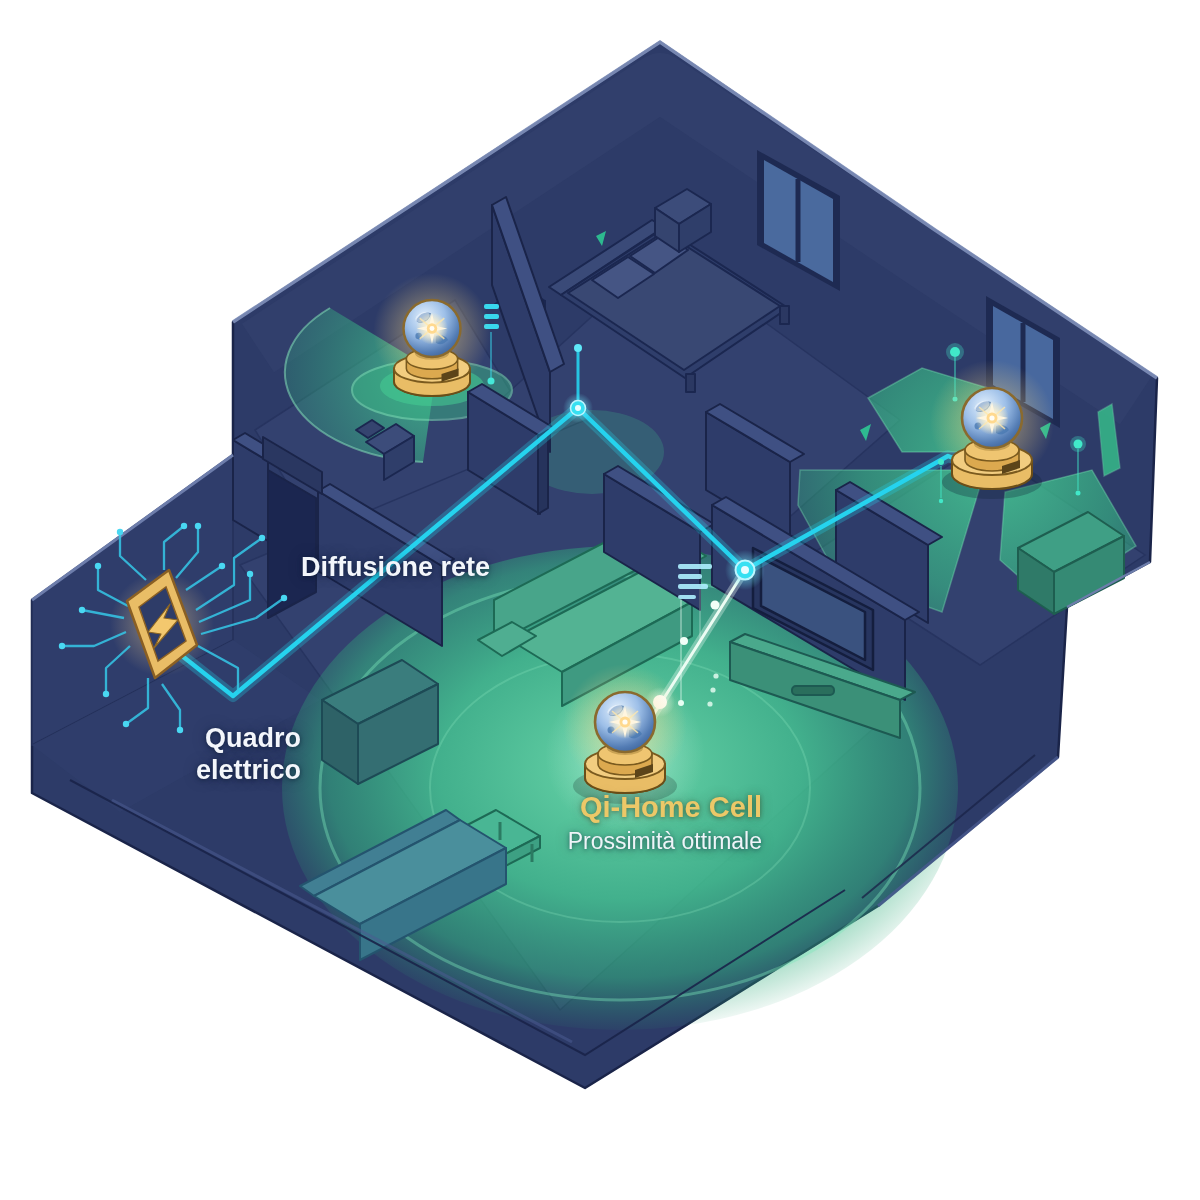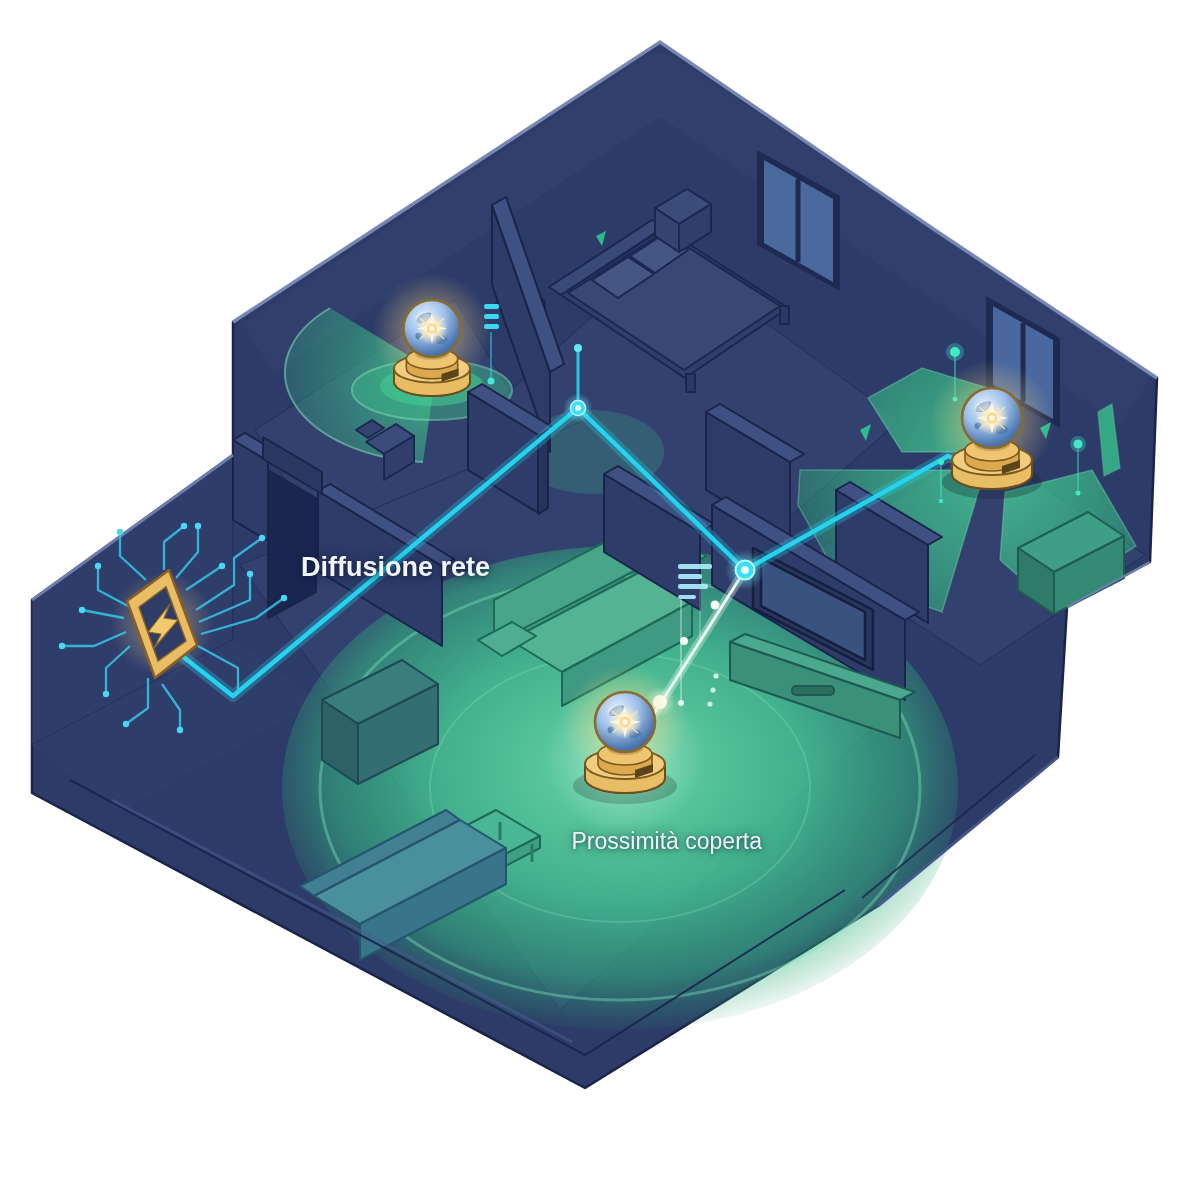--- a/index.html
+++ b/index.html
@@ -352,14 +352,16 @@
 
   <ellipse cx="992" cy="482" rx="50" ry="17" fill="#0f2337" opacity=".3"></ellipse>
   <ellipse cx="625" cy="786" rx="52" ry="18" fill="#0c3228" opacity=".3"></ellipse>
   <circle cx="625" cy="755" r="80" fill="url(#gWhiteGlow)" opacity=".55"></circle>
   <use href="#qiDevice" transform="translate(432,376) scale(0.95)"></use>
   <use href="#qiDevice" transform="translate(992,468)"></use>
   <use href="#qiDevice" transform="translate(625,772)"></use>
 </svg>
 
   <div class="label label-network">Diffusione rete</div>
-  <div class="label label-device-sub">Prossimità coperta</div>
+  <div class="label label-panel">Quadro elettrico</div>
+  <div class="label label-device-name">Qi-Home Cell</div>
+  <div class="label label-device-sub">Prossimità ottimale</div>
 </div>
 
 </body></html>

